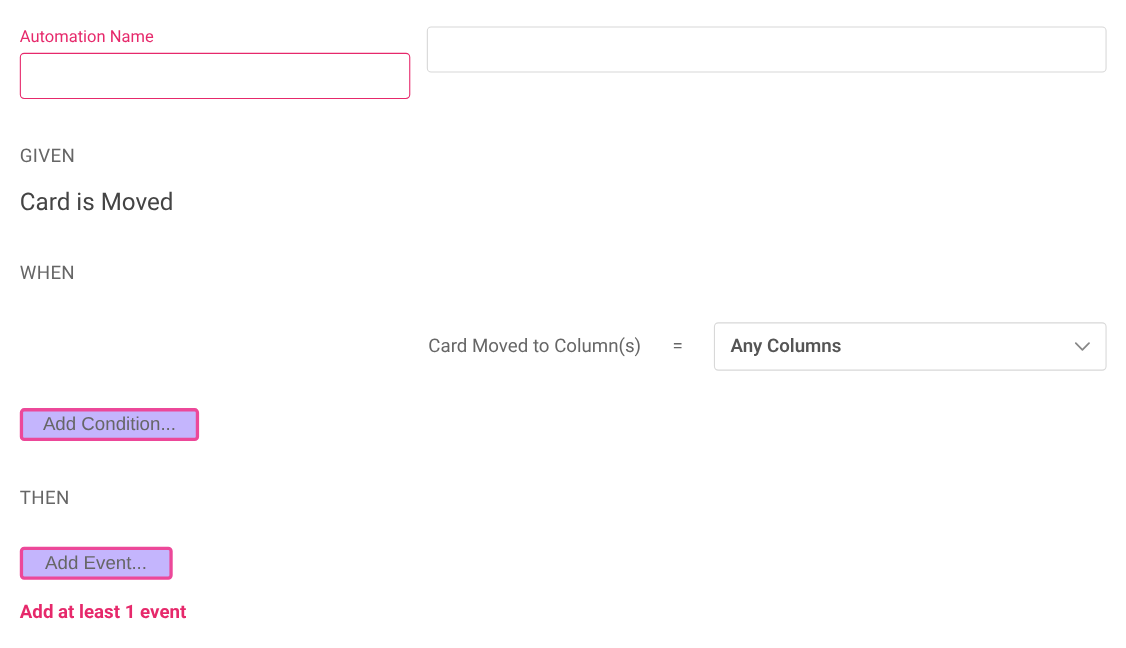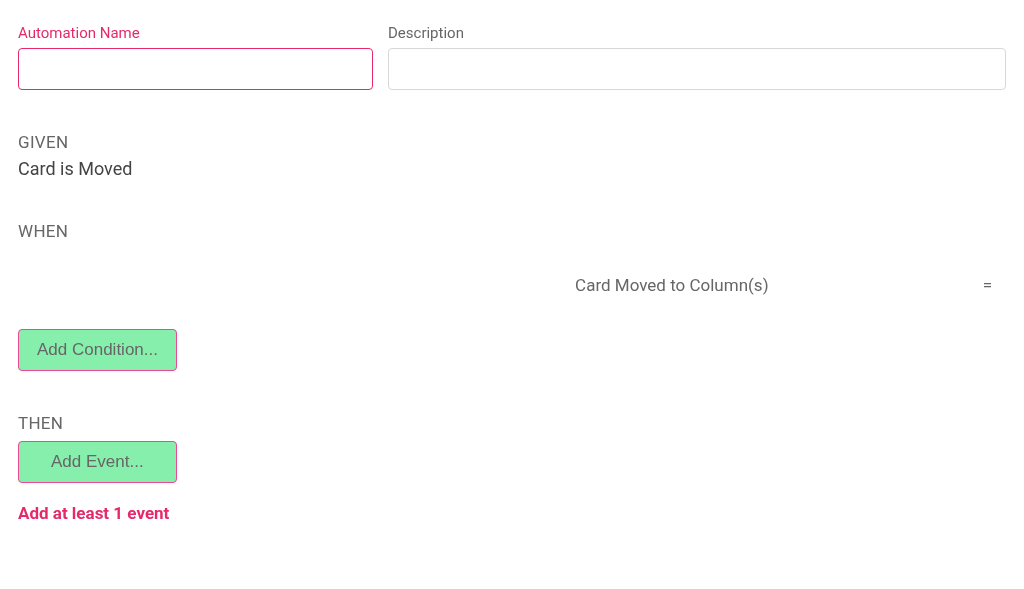--- a/index.html
+++ b/index.html
@@ -54,22 +54,22 @@
     }
     .section-label {
       color: #666;
       font-weight: 400;
       font-size: 17px;
       letter-spacing: 0.3px;
       margin-top: 42px;
     }
     .given-text {
       color: #444;
-      font-size: 18px;
-      margin-top: 6px;
+      font-size: 22px;
+      margin-top: 20px;
     }
     .when-row {
       display: flex;
       align-items: center;
       justify-content: space-between;
       margin-top: 34px;
     }
     .when-label {
       color: #666;
       font-size: 17px;
@@ -101,65 +101,72 @@
     }
     .chevron {
       position: absolute;
       right: 14px;
       top: 50%;
       transform: translateY(-50%);
     }
     .chevron svg { display: block; }
     .secondary-btn {
       margin-top: 34px;
-      height: 42px;
+      height: 30px;
       padding: 0 18px;
-      border: 1px solid #ec4899;
-      background: #86efac;
+      border: 3px solid #ec4899;
+      background: #c4b5fd;
       color: #666;
       font-size: 17px;
       border-radius: 4px;
       cursor: pointer;
     }
     .secondary-btn.add-event {
-      margin-top: 8px;
-      padding: 0 32px;
+      margin-top: 34px;
+      padding: 0 20px;
     }
     .event-error {
       color: #e6296b;
       font-weight: 700;
       font-size: 17px;
       margin-top: 20px;
     }
   </style>
 </head>
 <body>
 
 
 
 <div class="form-row-top">
   <div class="field-group name">
     <label class="label error">Automation Name</label>
     <input type="text" class="text-input error" value="" style="">
   </div>
   <div class="field-group desc">
-    <label class="label">Description</label>
     <input type="text" class="text-input" value="" style="">
   </div>
 </div>
 
 <div class="section-label">GIVEN</div>
 <div class="given-text">Card is Moved</div>
 
 <div class="section-label">WHEN</div>
 
 <div class="when-row">
   <div class="when-row-left"></div>
   <span class="when-label">Card Moved to Column(s)</span>
   <span class="equals">=</span>
+  <div class="select-control">
+    <span class="select-value">Any Columns</span>
+    <span class="chevron">
+      <svg width="14" height="8" viewBox="0 0 14 8" fill="none">
+          <path d="M1 1 L7 7 L13 1" stroke="#888" stroke-width="1.6" fill="none" stroke-linecap="round" stroke-linejoin="round"></path>
+        </svg>
+    </span>
+  </div>
 </div>
 
 <button class="secondary-btn">Add Condition...</button>
 
 <div class="section-label">THEN</div>
 
 <button class="secondary-btn add-event">Add Event...</button>
 
 <div class="event-error">Add at least 1 event</div>
 

